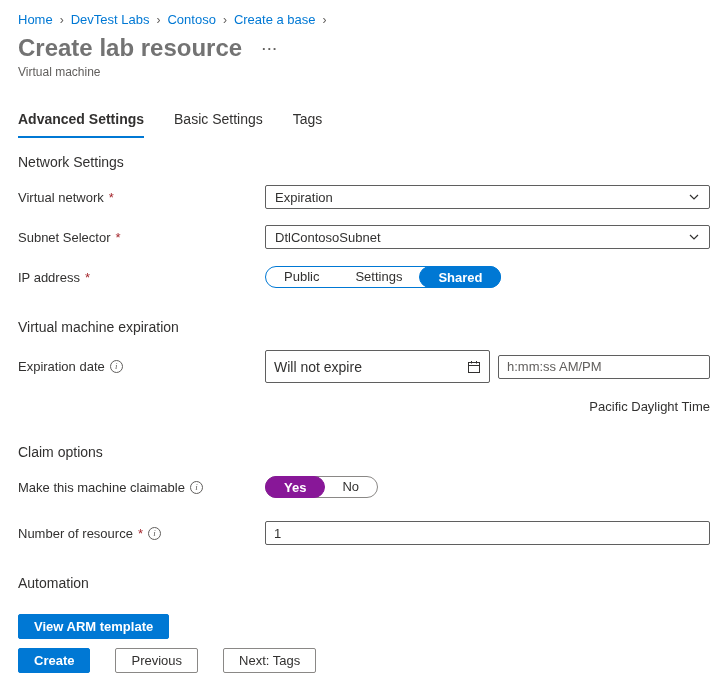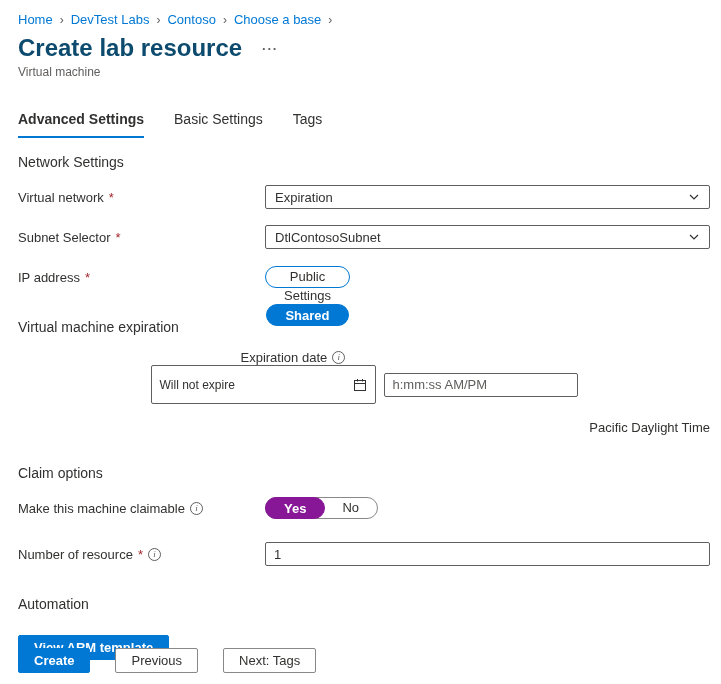--- a/index.html
+++ b/index.html
@@ -10,21 +10,21 @@
     font-family: "Liberation Sans", sans-serif; font-size: 13px;
   }
 
   
   .breadcrumb { padding: 12px 0 0 18px; display: flex; align-items: center; gap: 7px; font-size: 13px; }
   .breadcrumb a { color: var(--link, #0078d4); text-decoration: none; cursor: pointer; }
   .breadcrumb .sep { color: #605e5c; font-size: 12px; }
 
   
   .title-row { padding: 7px 0 0 18px; display: flex; align-items: center; gap: 20px; }
-  .page-title { margin: 0; font-size: 24px; font-weight: 700; color: #0c4a6e; }
+  .page-title { margin: 0; font-size: 24px; font-weight: 700; color: #737373; }
   .ellipsis { color: #605e5c; font-size: 13px; font-weight: 700; letter-spacing: 1px; cursor: pointer; }
   .subtitle { padding: 3px 0 0 18px; font-size: 12px; color: #605e5c; }
 
   
   .tabs { margin-top: 32px; padding-left: 18px; display: flex; gap: 30px; font-size: 14px; }
   .tab { padding-bottom: 9px; cursor: pointer; color: #323130; border-bottom: 2px solid transparent; }
   .tab.active { font-weight: 700; border-bottom-color: var(--accent, #0078d4); }
 
   
   .form { padding: 0 11px 0 18px; }
@@ -43,33 +43,33 @@
   
   .dropdown {
     position: relative; flex: 1; height: 24px; background: #fff;
     border: 1px solid #5f5f5f; border-radius: 2px;
     display: flex; align-items: center; padding: 0 30px 0 9px; cursor: pointer;
   }
   .dropdown .chevron { position: absolute; right: 9px; top: 50%; transform: translateY(-50%); display: flex; }
 
   
   .pillgroup { display: inline-flex; align-items: center; height: 22px; border-radius: 12px; }
-  .pillgroup.ip { border: 1px solid var(--accent, #0078d4); flex-direction: column; }
+  .pillgroup.ip { border: 1px solid var(--accent, #0078d4); }
   .pillgroup.yesno { border: 1px solid #8a8886; }
   .pill {
     height: 22px; line-height: 21px; padding: 0 18px; margin: -1px 0;
     border-radius: 12px; font-size: 13px; color: #323130; cursor: pointer; white-space: nowrap;
   }
   .pillgroup.ip .pill.selected { background: var(--accent, #0078d4); color: #fff; font-weight: 700; margin: -1px; border: 1px solid var(--accent, #0078d4); }
   .pillgroup.yesno .pill.selected { background: var(--claim_yes, #881798); color: #fff; font-weight: 700; margin: -1px; border: 1px solid var(--claim_yes, #881798); }
 
   
   .boxfield {
-    height: 39px; border: 1px solid #5f5f5f; border-radius: 2px; background: #fff;
-    display: flex; align-items: center; padding: 0 8px; font-size: 12px; color: #323130;
+    height: 33px; border: 1px solid #5f5f5f; border-radius: 2px; background: #fff;
+    display: flex; align-items: center; padding: 0 8px; font-size: 14px; color: #323130;
   }
   .date-field { width: 225px; justify-content: space-between; margin-right: 8px; cursor: pointer; }
   .date-field .cal { display: flex; cursor: pointer; }
   input.native {
     flex: 1; height: 24px; border: 1px solid #5f5f5f; border-radius: 2px;
     padding: 5px 8px; font-size: 13px; color: #323130; font-family: inherit; background: #fff; outline: none;
   }
   input.native::placeholder { color: #605e5c; }
   .tz { text-align: right; font-size: 13px; color: #323130; margin-top: 9px; }
 
@@ -91,21 +91,21 @@
 
 <div class="page">
 
   <nav class="breadcrumb">
     <a>Home</a>
     <span class="sep">›</span>
     <a>DevTest Labs</a>
     <span class="sep">›</span>
     <a>Contoso</a>
     <span class="sep">›</span>
-    <a>Choose a base</a>
+    <a>Create a base</a>
     <span class="sep">›</span>
   </nav>
 
   <div class="title-row">
     <h1 class="page-title">Create lab resource</h1>
     <span class="ellipsis">···</span>
   </div>
   <div class="subtitle">Virtual machine</div>
 
   <div class="tabs">
@@ -163,21 +163,21 @@
           <div class="pill">Public</div>
           <div class="pill">Settings</div>
           <div class="pill selected">Shared</div>
         </div>
       </div>
     </div>
 
     
     <div class="section-title">Virtual machine expiration</div>
 
-    <div class="row" style="margin-bottom:16px;flex-direction:column;">
+    <div class="row" style="margin-bottom:16px;">
       <div class="label">
         <span>Expiration date</span>
         <span class="info">i</span>
       </div>
       <div class="control">
         <div class="boxfield date-field">
           <span>Will not expire</span>
           <span class="cal">
             <svg width="14" height="14" viewBox="0 0 14 14">
               <rect x="1.5" y="2.5" width="11" height="10" fill="none" stroke="#323130"></rect>

